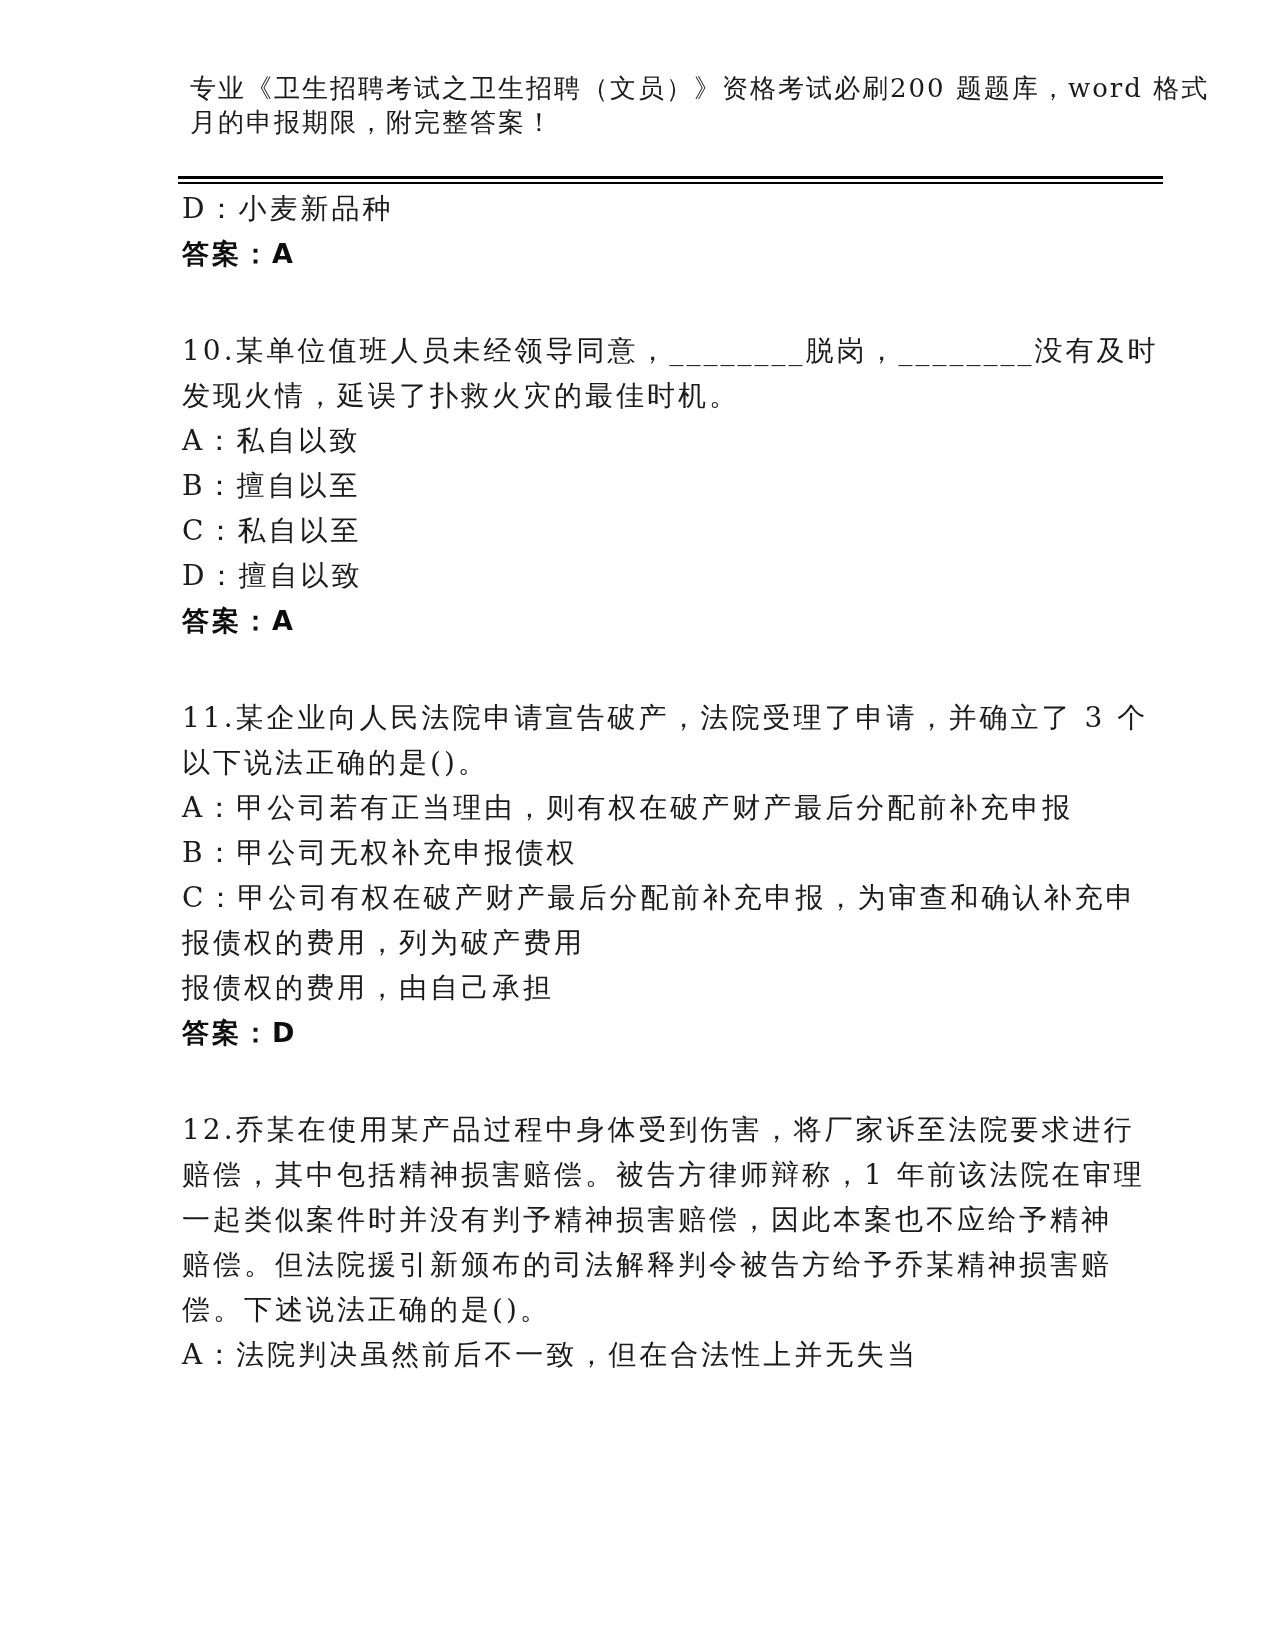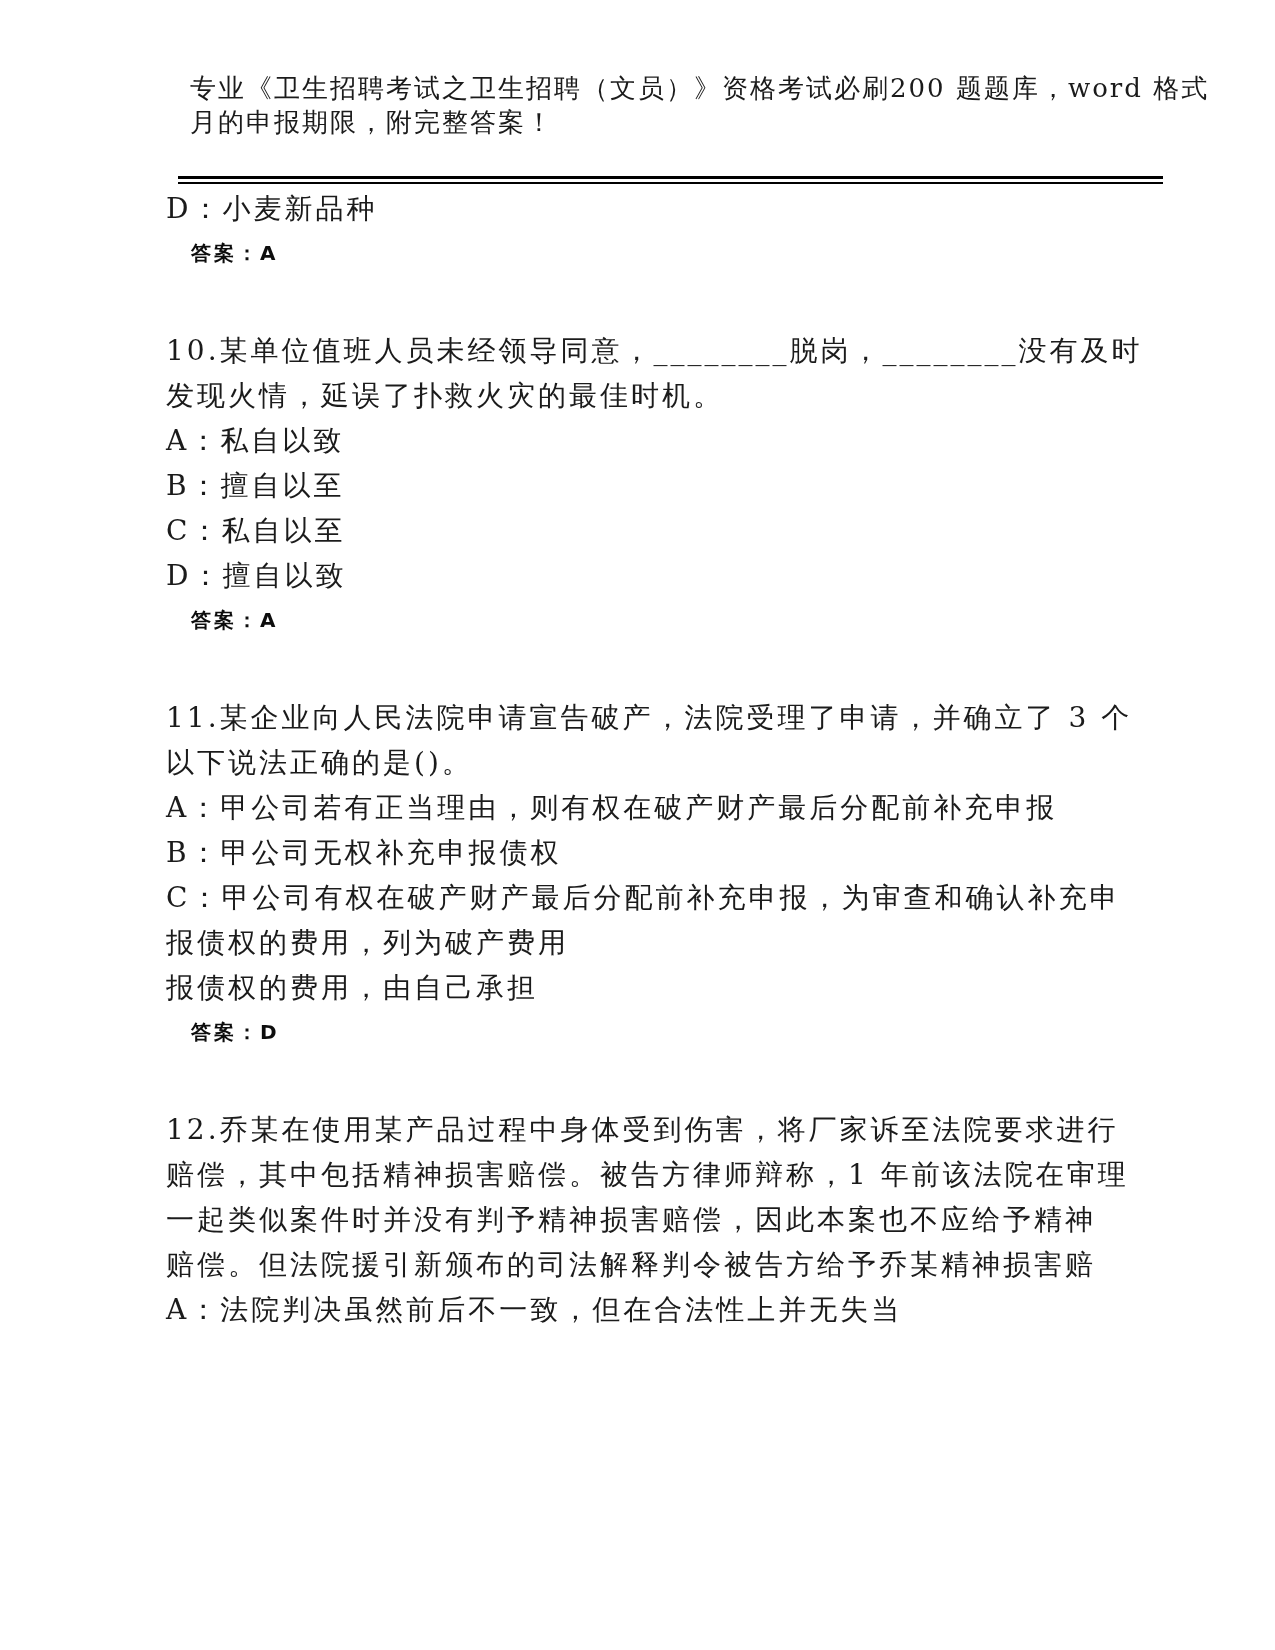--- a/index.html
+++ b/index.html
@@ -38,37 +38,36 @@
     top: 176px;
     width: 985px;
     height: 3px;
     border-top: 3px solid #000000;
     border-bottom: 2px solid #000000;
     background: transparent;
   }
   
   .doc-body {
     position: absolute;
-    left: 166px;
+    left: 182px;
     top: 186px;
     width: 920px;
     font-size: 28px;
     line-height: 45px;
     letter-spacing: 3px;
     color: #1b1b1b;
   }
   .line {
     white-space: nowrap;
   }
   .answer {
     font-family: "DejaVu Sans", "Liberation Sans", sans-serif;
     font-weight: 700;
-    font-size: 20px;
+    font-size: 27px;
     color: #0d0d0d;
-    margin-left: 25px;
   }
   .block-gap {
     margin-top: 52px;
   }
 </style>
 </head>
 <body>
 
 <div class="page">
 
@@ -98,16 +97,17 @@
     <div class="line">B：甲公司无权补充申报债权</div>
     <div class="line">C：甲公司有权在破产财产最后分配前补充申报，为审查和确认补充申</div>
     <div class="line">报债权的费用，列为破产费用</div>
     <div class="line">报债权的费用，由自己承担</div>
     <div class="line answer">答案：D</div>
 
     <div class="line block-gap">12.乔某在使用某产品过程中身体受到伤害，将厂家诉至法院要求进行</div>
     <div class="line">赔偿，其中包括精神损害赔偿。被告方律师辩称，1 年前该法院在审理</div>
     <div class="line">一起类似案件时并没有判予精神损害赔偿，因此本案也不应给予精神</div>
     <div class="line">赔偿。但法院援引新颁布的司法解释判令被告方给予乔某精神损害赔</div>
+    <div class="line">偿。下述说法正确的是()。</div>
     <div class="line">A：法院判决虽然前后不一致，但在合法性上并无失当</div>
 
   </div>
 </div>
 
 </body></html>

